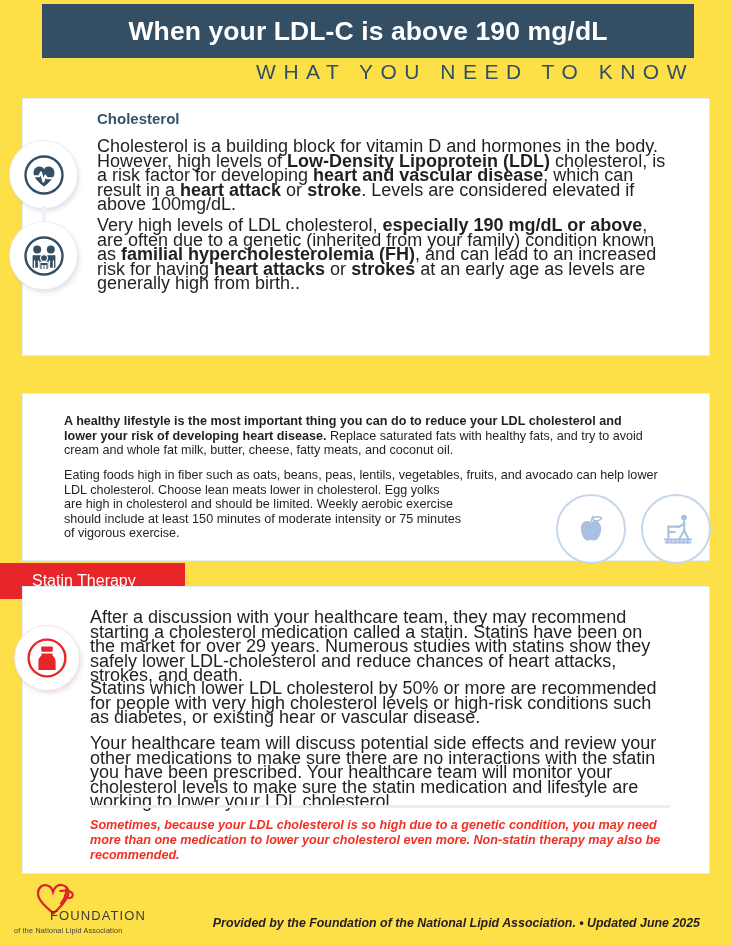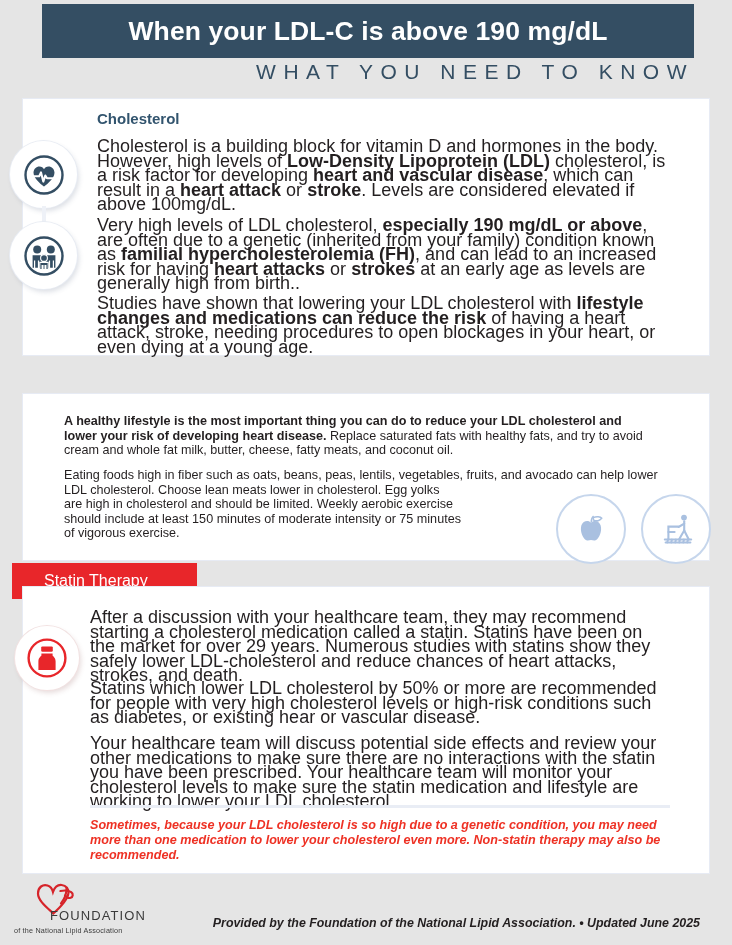--- a/index.html
+++ b/index.html
@@ -9,21 +9,21 @@
     width: 732px;
     height: 945px;
     background: #ffffff;
     font-family: "Liberation Sans", sans-serif;
   }
 
   #page {
     position: relative;
     width: 732px;
     height: 945px;
-    background: #e5e5e5;
+    background: #fde047;
     overflow: hidden;
   }
 
   
   .title-band {
     position: absolute;
     left: 42px;
     top: 4px;
     width: 652px;
     height: 54px;
@@ -121,21 +121,21 @@
     display: flex;
     align-items: center;
     justify-content: center;
   }
   #icon-apple  { left: 556px; top: 494px; width: 70px; height: 70px; border: 2px solid #c6d6ec; }
   #icon-treadmill { left: 641px; top: 494px; width: 70px; height: 70px; border: 2px solid #c6d6ec; }
 
   
   #tab-statin {
     position: absolute;
-    left: 12px;
+    left: 0px;
     top: 563px;
     width: 185px;
     height: 36px;
     background: #e8262a;
     display: flex;
     align-items: center;
   }
   #tab-statin span {
     color: #ffffff;
     font-size: 16px;
@@ -260,21 +260,20 @@
       <g fill="#344e63" stroke="#ffffff" stroke-width="1.1">
         <circle cx="20" cy="22.0" r="3.4"></circle>
         <path d="M15.8 26.4 h8.4 v7.1 h-2.3 v-4.0 h-0.9 v4.0 h-2.0 v-4.0 h-0.9 v4.0 h-2.3 Z"></path>
       </g>
     </svg>
   </div>
 
   <div id="heading-cholesterol">Cholesterol</div>
   <div class="body-block" id="p-chol-1">Cholesterol is a building block for vitamin D and hormones in the body. However, high levels of <b>Low-Density Lipoprotein (LDL)</b> cholesterol, is a risk factor for developing <b>heart and vascular disease</b>, which can result in a <b>heart attack</b> or <b>stroke</b>. Levels are considered elevated if above 100mg/dL.</div>
   <div class="body-block" id="p-chol-2">Very high levels of LDL cholesterol, <b>especially 190 mg/dL or above</b>, are often due to a genetic (inherited from your family) condition known as <b>familial hypercholesterolemia (FH)</b>, and can lead to an increased risk for having <b>heart attacks</b> or <b>strokes</b> at an early age as levels are generally high from birth..</div>
-  <div class="body-block" id="p-chol-3">Studies have shown that lowering your LDL cholesterol with <b>lifestyle changes and medications can reduce the risk</b> of having a heart attack, stroke, needing procedures to open blockages in your heart, or even dying at a young age.</div>
 
   <div class="panel" id="panel-lifestyle"></div>
 
   <div class="body-block" id="p-life-1"><b>A healthy lifestyle is the most important thing you can do to reduce your LDL cholesterol and lower your risk of developing heart disease.</b> Replace saturated fats with healthy fats, and try to avoid cream and whole fat milk, butter, cheese, fatty meats, and coconut oil.</div>
   <div class="body-block" id="p-life-2">Eating foods high in fiber such as oats, beans, peas, lentils, vegetables, fruits, and avocado can help lower LDL cholesterol. Choose lean meats lower in cholesterol. Egg yolks<br>are high in cholesterol and should be limited. Weekly aerobic exercise<br>should include at least 150 minutes of moderate intensity or 75 minutes<br>of vigorous exercise.</div>
 
   <div class="circ-icon" id="icon-apple">
     <svg width="44" height="44" viewBox="0 0 44 44">
       <path d="M22 15.5 C19.5 12.8 14.0 13.4 12.4 18.2 C10.6 23.6 13.8 31.8 17.4 33.2 C19.3 33.9 20.6 32.9 22 32.9 C23.4 32.9 24.7 33.9 26.6 33.2 C30.2 31.8 33.4 23.6 31.6 18.2 C30.0 13.4 24.5 12.8 22 15.5 Z" fill="#a9c0e0"></path>
       <path d="M22.3 15.0 C22.3 12.3 23.2 10.3 24.6 9.2" fill="none" stroke="#a9c0e0" stroke-width="1.6"></path>

